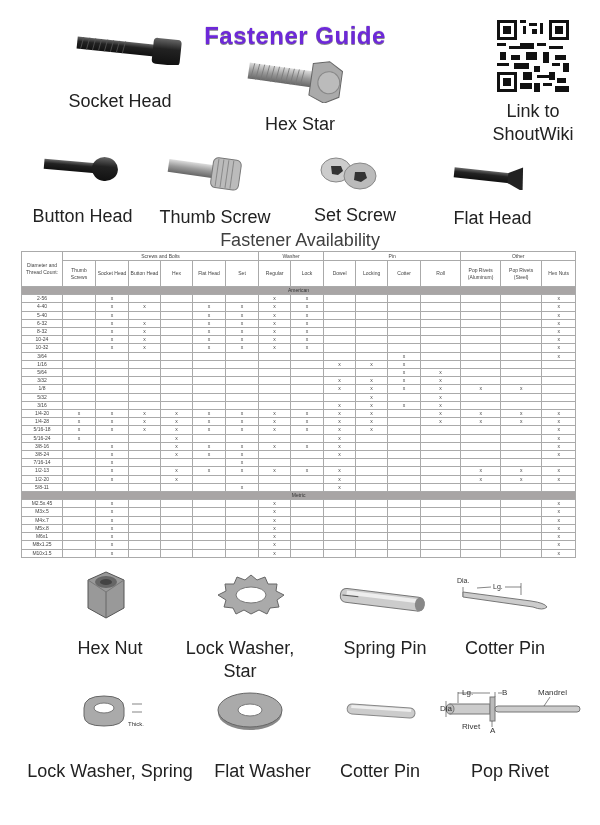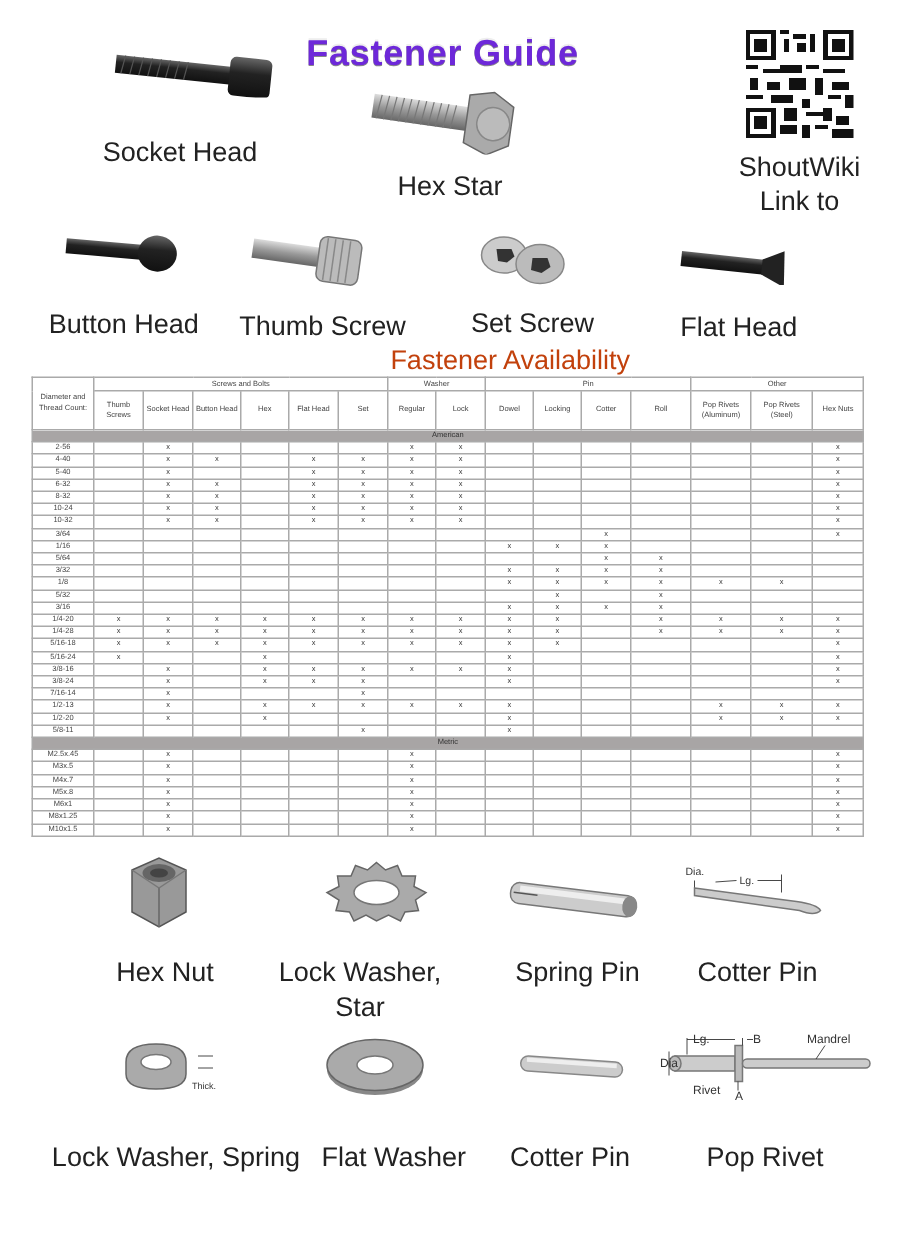--- a/index.html
+++ b/index.html
@@ -1,21 +1,21 @@
 <!DOCTYPE html>
 <html><head>
 <meta charset="utf-8">
 <style>
   * { box-sizing: border-box; margin: 0; padding: 0; }
   body { width: 600px; height: 825px; background: #fff; font-family: "Liberation Sans", sans-serif; color: #222; position: relative; overflow: hidden; }
   .abs { position: absolute; }
   .title { left: 200px; top: 22px; width: 190px; text-align: center; font-size: 24px; font-weight: bold; color: #6d28d9; letter-spacing: 0.5px; text-shadow: 0 1px 0 #888, 0 -1px 0 #eee; }
   .label { font-size: 18px; color: #222; text-align: center; line-height: 23px; }
   .qr { left: 497px; top: 20px; width: 72px; height: 72px; }
-  .table-title { left: 180px; top: 230px; width: 240px; text-align: right; font-size: 18px; color: #c2410c; }
+  .table-title { left: 180px; top: 230px; width: 240px; text-align: center; font-size: 18px; color: #404040; }
   table.avail { position: absolute; left: 21px; top: 251px; width: 554px; border-collapse: collapse; table-layout: fixed; font-size: 5px; color: #444; }
   table.avail td, table.avail th { border: 1px solid #aaa; text-align: center; font-weight: normal; padding: 0; line-height: 7.2px; height: 8.1px; overflow: hidden; white-space: nowrap; }
   table.avail th.grp { height: 9px; line-height: 8px; }
   table.avail th.sub { height: 26px; white-space: normal; line-height: 7px; }
   table.avail th.diam { white-space: normal; line-height: 7px; }
   table.avail tr.section td { background: #a8a5a5; color: #333; height: 8px; }
   table.avail td.x { font-size: 5px; }
 </style>
 </head>
 <body>
@@ -58,22 +58,22 @@
       <rect x="14" y="19" width="4" height="1"></rect>
       <rect x="18" y="18" width="2" height="3"></rect>
       <rect x="21" y="20" width="3" height="2"></rect>
     <rect x="8" y="22" width="4" height="2"></rect>
       <rect x="13" y="22" width="2" height="3"></rect>
       <rect x="16" y="22" width="3" height="1"></rect>
       <rect x="20" y="23" width="5" height="2"></rect>
   </g>
 </svg>
 <div class="abs label" style="left:478px;top:100px;width:110px;">
+  <div>Link to</div>
   <div>ShoutWiki</div>
-  <div>Link to</div>
 </div>
 
 <svg class="abs" style="left:75px;top:30px;width:110px;height:35px;" viewBox="0 0 110 35">
   <defs>
       <linearGradient id="dk" x1="0" y1="0" x2="0" y2="1">
         <stop offset="0" stop-color="#666"></stop>
         <stop offset=".4" stop-color="#222"></stop>
         <stop offset="1" stop-color="#111"></stop>
       </linearGradient>
     </defs>
@@ -812,21 +812,21 @@
 </svg>
 <div class="abs label" style="left:450px;top:637px;width:110px;">Cotter Pin</div>
 
 <svg class="abs" style="left:80px;top:692px;width:70px;height:38px;" viewBox="0 0 70 38">
   <path d="M4 16 Q4 4 24 4 Q44 4 44 16 L44 24 Q44 34 24 34 Q4 34 4 24 Z" fill="#aaa" stroke="#666"></path>
   <ellipse cx="24" cy="16" rx="10" ry="5" fill="#fff" stroke="#777"></ellipse>
   <line x1="52" y1="12" x2="62" y2="12" stroke="#333" stroke-width=".6"></line>
     <line x1="52" y1="20" x2="62" y2="20" stroke="#333" stroke-width=".6"></line>
   <text x="48" y="34" font-size="6" font-family="Liberation Sans, sans-serif" fill="#333">Thick.</text>
 </svg>
-<div class="abs label" style="left:20px;top:760px;width:180px;text-align:right;">Lock Washer, Spring</div>
+<div class="abs label" style="left:20px;top:760px;width:180px;">Lock Washer, Spring</div>
 
 <svg class="abs" style="left:215px;top:690px;width:70px;height:42px;" viewBox="0 0 70 42">
   <ellipse cx="35" cy="23" rx="32" ry="17" fill="#888"></ellipse>
   <ellipse cx="35" cy="20" rx="32" ry="17" fill="#aaa" stroke="#666"></ellipse>
   <ellipse cx="35" cy="20" rx="12" ry="6" fill="#fff" stroke="#777"></ellipse>
 </svg>
 <div class="abs label" style="left:205px;top:760px;width:115px;">Flat Washer</div>
 
 <svg class="abs" style="left:345px;top:700px;width:72px;height:24px;" viewBox="0 0 72 24">
   <g transform="rotate(4 36 12)">

